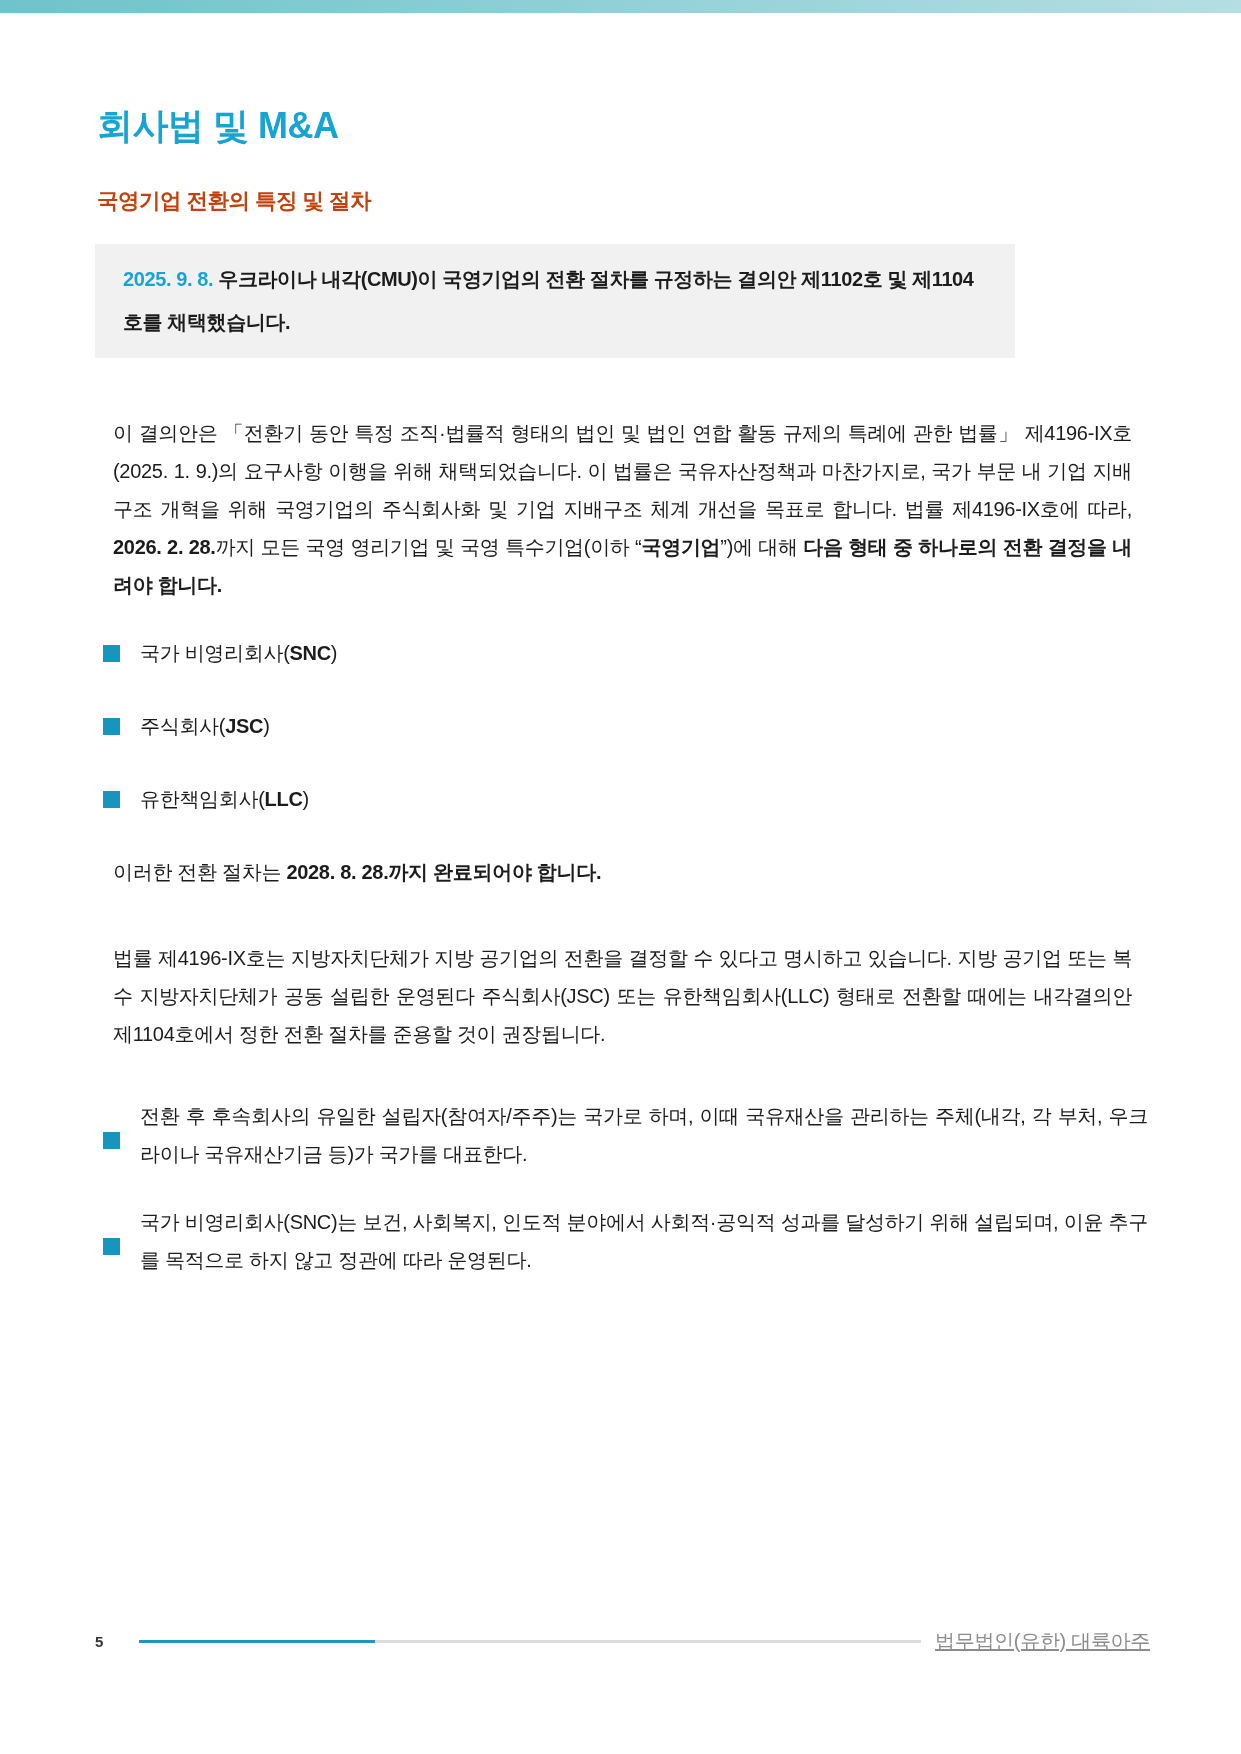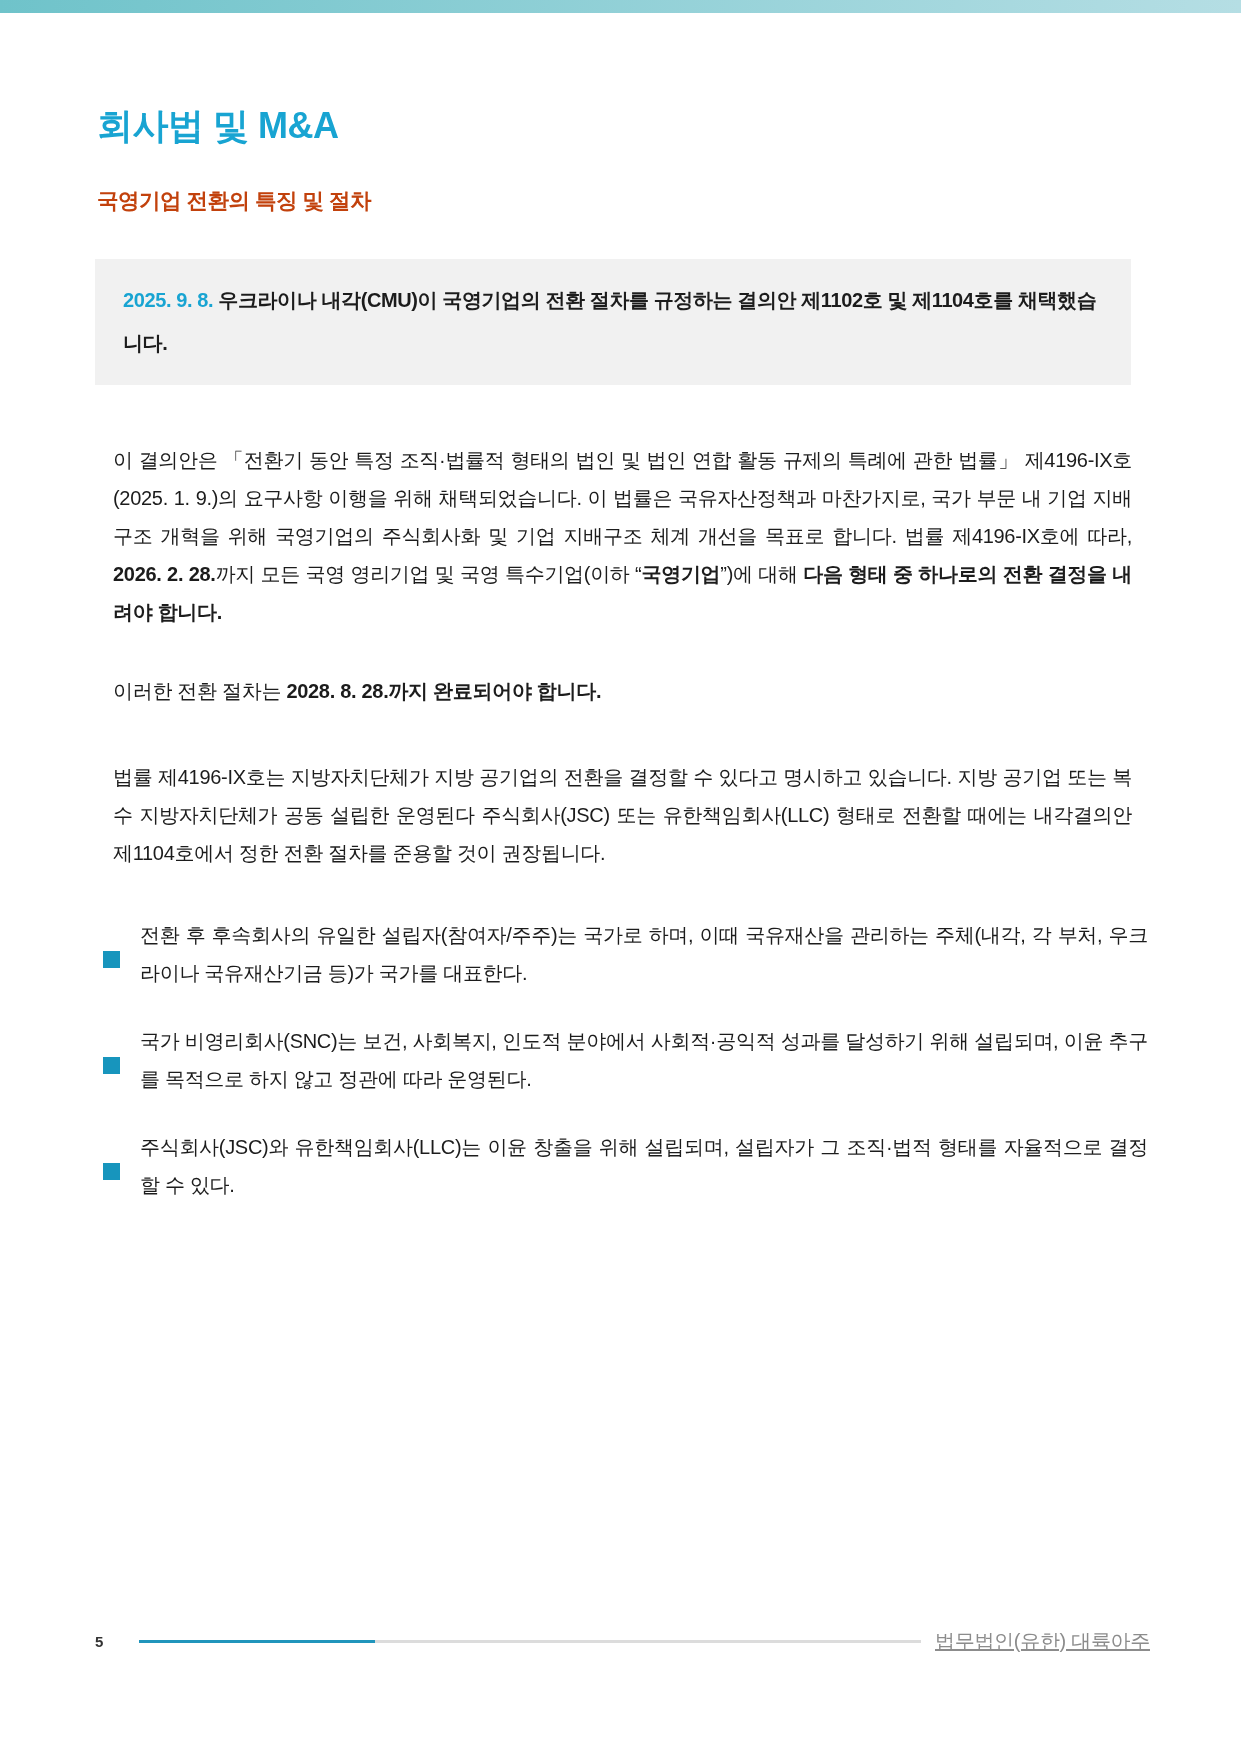--- a/index.html
+++ b/index.html
@@ -19,22 +19,22 @@
   .content{padding:0 93px 0 97px;}
   h1.section-title{
     margin:95px 0 0; font-size:36px; line-height:36px; font-weight:700;
     color:var(--accent); letter-spacing:-0.5px;
   }
   h2.article-title{
     margin:44px 0 0; font-size:21.5px; line-height:26px; font-weight:700;
     color:#c2410c; letter-spacing:-0.5px;
   }
   .callout{
-    margin:45px 0 0 -2px; width:1036px; background:var(--callout-bg);
-    padding:20px 28px;
+    margin:30px 0 0 -2px; width:920px; background:var(--callout-bg);
+    padding:14px 28px;
   }
   .callout p{margin:0; font-size:20px; font-weight:700; line-height:43px; letter-spacing:-0.4px;}
   .callout .date{color:var(--accent);}
   .para{
     margin:16px; font-size:20px; line-height:38px; text-align:justify;
     letter-spacing:-0.3px;
   }
   .para b, .txt b{font-weight:700;}
   .intro{margin-top:56px;}
   ul{list-style:none; margin:0; padding:0;}
@@ -80,39 +80,49 @@
   <h1 class="section-title">회사법 및 M&amp;A</h1>
 
   <h2 class="article-title">국영기업 전환의 특징 및 절차</h2>
 
   <div class="callout">
     <p><span class="date">2025. 9. 8.</span> <span>우크라이나 내각(CMU)이 국영기업의 전환 절차를 규정하는 결의안 제1102호 및 제1104호를 채택했습니다.</span></p>
   </div>
 
   <p class="para intro"><span>이 결의안은 「전환기 동안 특정 조직·법률적 형태의 법인 및 법인 연합 활동 규제의 특례에 관한 법률」 제4196-IX호(2025. 1. 9.)의 요구사항 이행을 위해 채택되었습니다. 이 법률은 국유자산정책과 마찬가지로, 국가 부문 내 기업 지배구조 개혁을 위해 국영기업의 주식회사화 및 기업 지배구조 체계 개선을 목표로 합니다. 법률 제4196-IX호에 따라, </span><b>2026. 2. 28.</b><span>까지 모든 국영 영리기업 및 국영 특수기업(이하 “</span><b>국영기업</b><span>”)에 대해 </span><b>다음 형태 중 하나로의 전환 결정을 내려야 합니다.</b></p>
 
+  <ul class="entity-list">
+    <li>
+      <span class="sq"></span>
+      <span class="txt"><span>국가 비영리회사(</span><b>SNC</b><span>)</span></span>
+    </li>
+    <li>
+      <span class="sq"></span>
+      <span class="txt"><span>주식회사(</span><b>JSC</b><span>)</span></span>
+    </li>
+    <li>
+      <span class="sq"></span>
+      <span class="txt"><span>유한책임회사(</span><b>LLC</b><span>)</span></span>
+    </li>
+  </ul>
 
   <p class="para deadline"><span>이러한 전환 절차는 </span><b>2028. 8. 28.까지 완료되어야 합니다.</b></p>
 
   <p class="para local-para">법률 제4196-IX호는 지방자치단체가 지방 공기업의 전환을 결정할 수 있다고 명시하고 있습니다. 지방 공기업 또는 복수 지방자치단체가 공동 설립한 운영된다 주식회사(JSC) 또는 유한책임회사(LLC) 형태로 전환할 때에는 내각결의안 제1104호에서 정한 전환 절차를 준용할 것이 권장됩니다.</p>
 
 
   <ul class="detail-list">
     <li>
       <span class="sq"></span>
       <span class="txt">전환 후 후속회사의 유일한 설립자(참여자/주주)는 국가로 하며, 이때 국유재산을 관리하는 주체(내각, 각 부처, 우크라이나 국유재산기금 등)가 국가를 대표한다.</span>
     </li>
     <li>
       <span class="sq"></span>
       <span class="txt">국가 비영리회사(SNC)는 보건, 사회복지, 인도적 분야에서 사회적·공익적 성과를 달성하기 위해 설립되며, 이윤 추구를 목적으로 하지 않고 정관에 따라 운영된다.</span>
     </li>
-    <li>
-      <span class="sq"></span>
-      <span class="txt">주식회사(JSC)와 유한책임회사(LLC)는 이윤 창출을 위해 설립되며, 설립자가 그 조직·법적 형태를 자율적으로 결정할 수 있다.</span>
-    </li>
   </ul>
 
 </div>
 
 <div class="footer">
   <span class="pagenum">5</span>
   <div class="rule"></div>
   <span class="firm">법무법인(유한) 대륙아주</span>
 </div>
 

